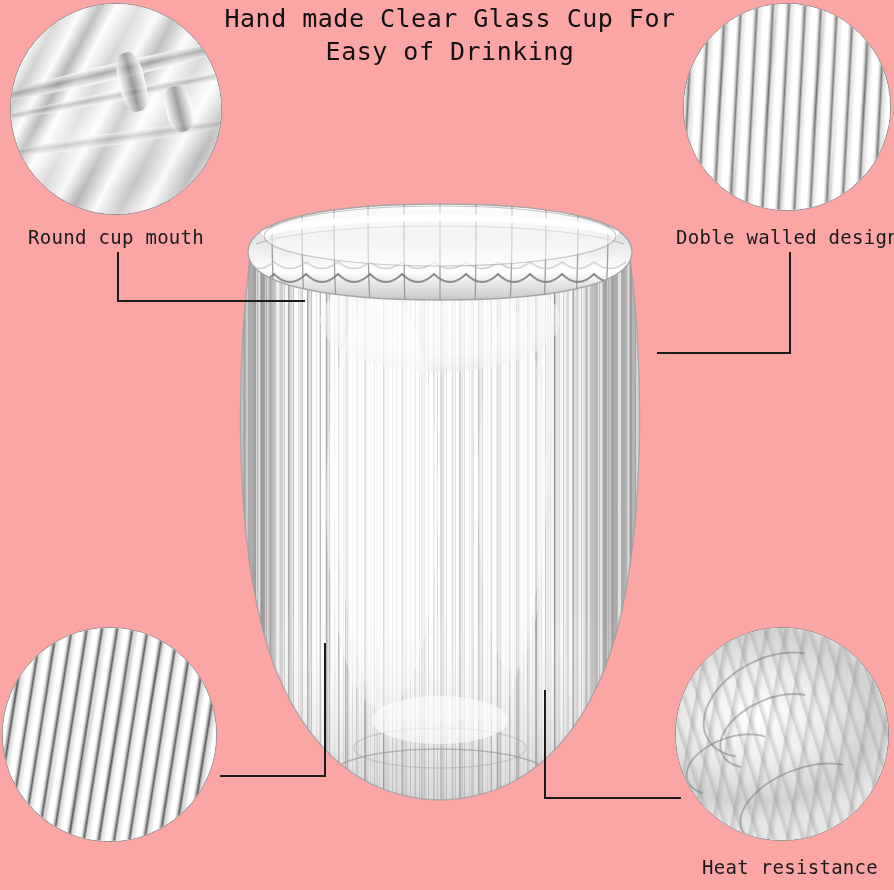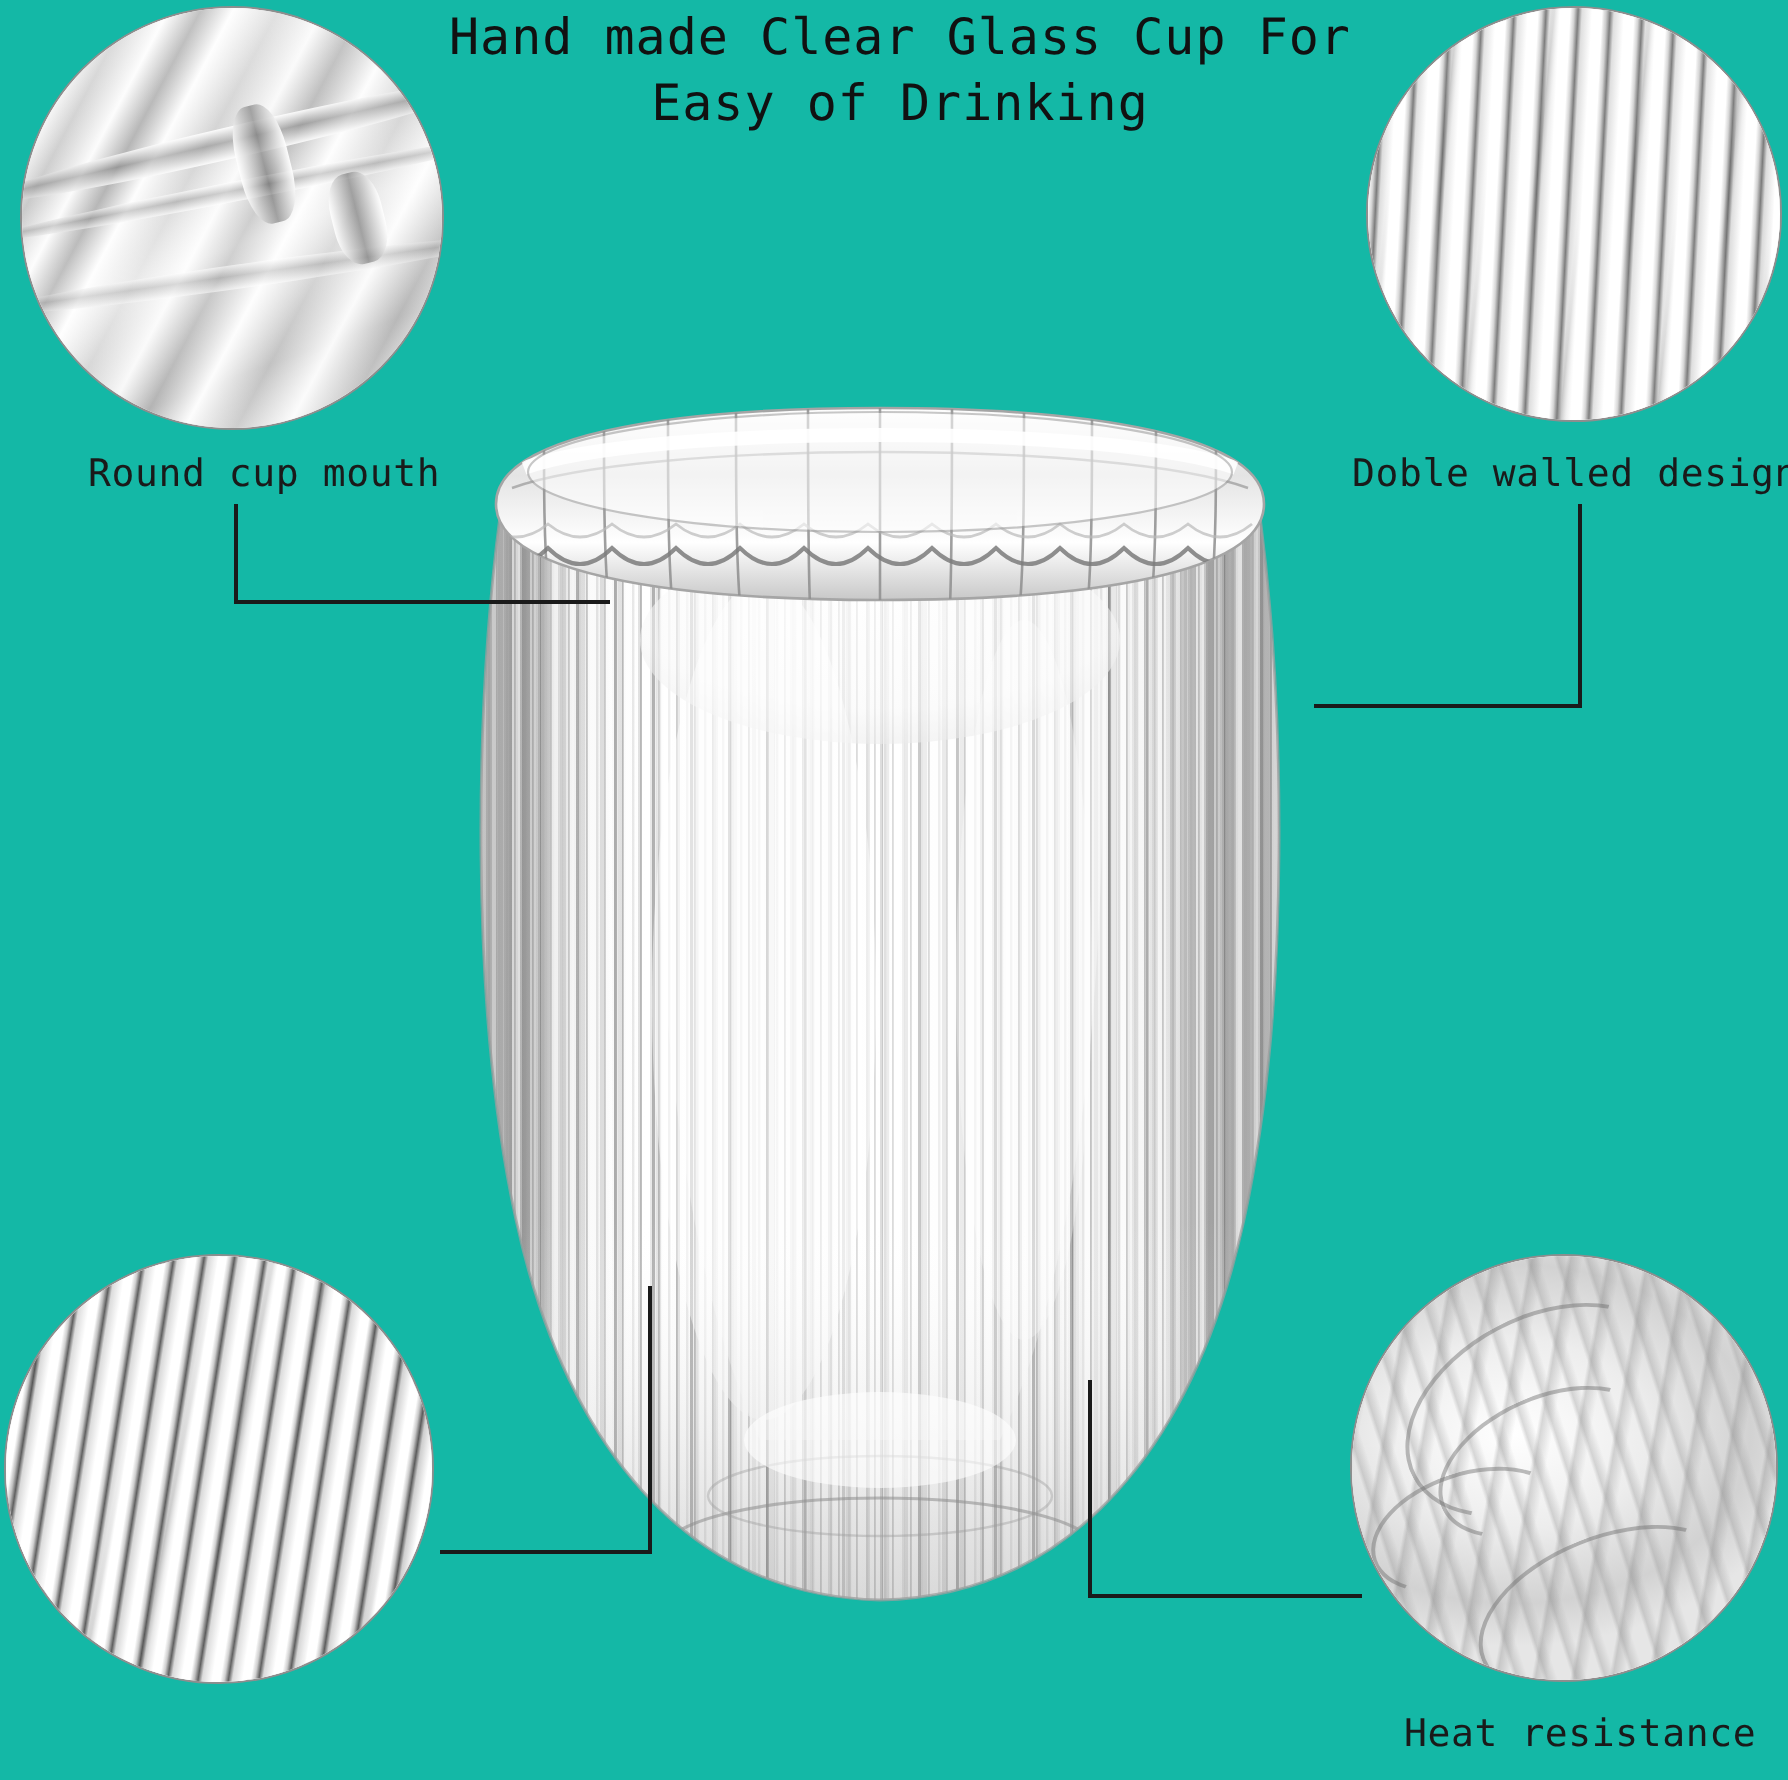--- a/index.html
+++ b/index.html
@@ -5,21 +5,21 @@
 <style>
   html, body {
     margin: 0;
     padding: 0;
     background: #ffffff;
   }
   #page {
     position: relative;
     width: 894px;
     height: 890px;
-    background: #14b8a6;
+    background: #fca5a5;
     overflow: hidden;
     font-family: "DejaVu Sans Mono", "Liberation Mono", monospace;
   }
 
   
   #title {
     position: absolute;
     left: 180px;
     top: 2px;
     width: 540px;
@@ -37,21 +37,21 @@
   .callout-label {
     position: absolute;
     font-family: "DejaVu Sans Mono", "Liberation Mono", monospace;
     font-size: 19px;
     line-height: 22px;
     color: #1a1a1a;
     letter-spacing: 0.3px;
     white-space: nowrap;
     z-index: 30;
   }
-  #label-tl { left: 44px;  top: 226px; }
+  #label-tl { left: 28px;  top: 226px; }
   #label-tr { left: 676px; top: 226px; }
   #label-bl { left: 44px;  top: 856px; }
   #label-br { left: 702px; top: 856px; text-align: right; }
 
   
   .detail-circle {
     position: absolute;
     border-radius: 50%;
     overflow: hidden;
     border: 1px solid #8e8e8e;

